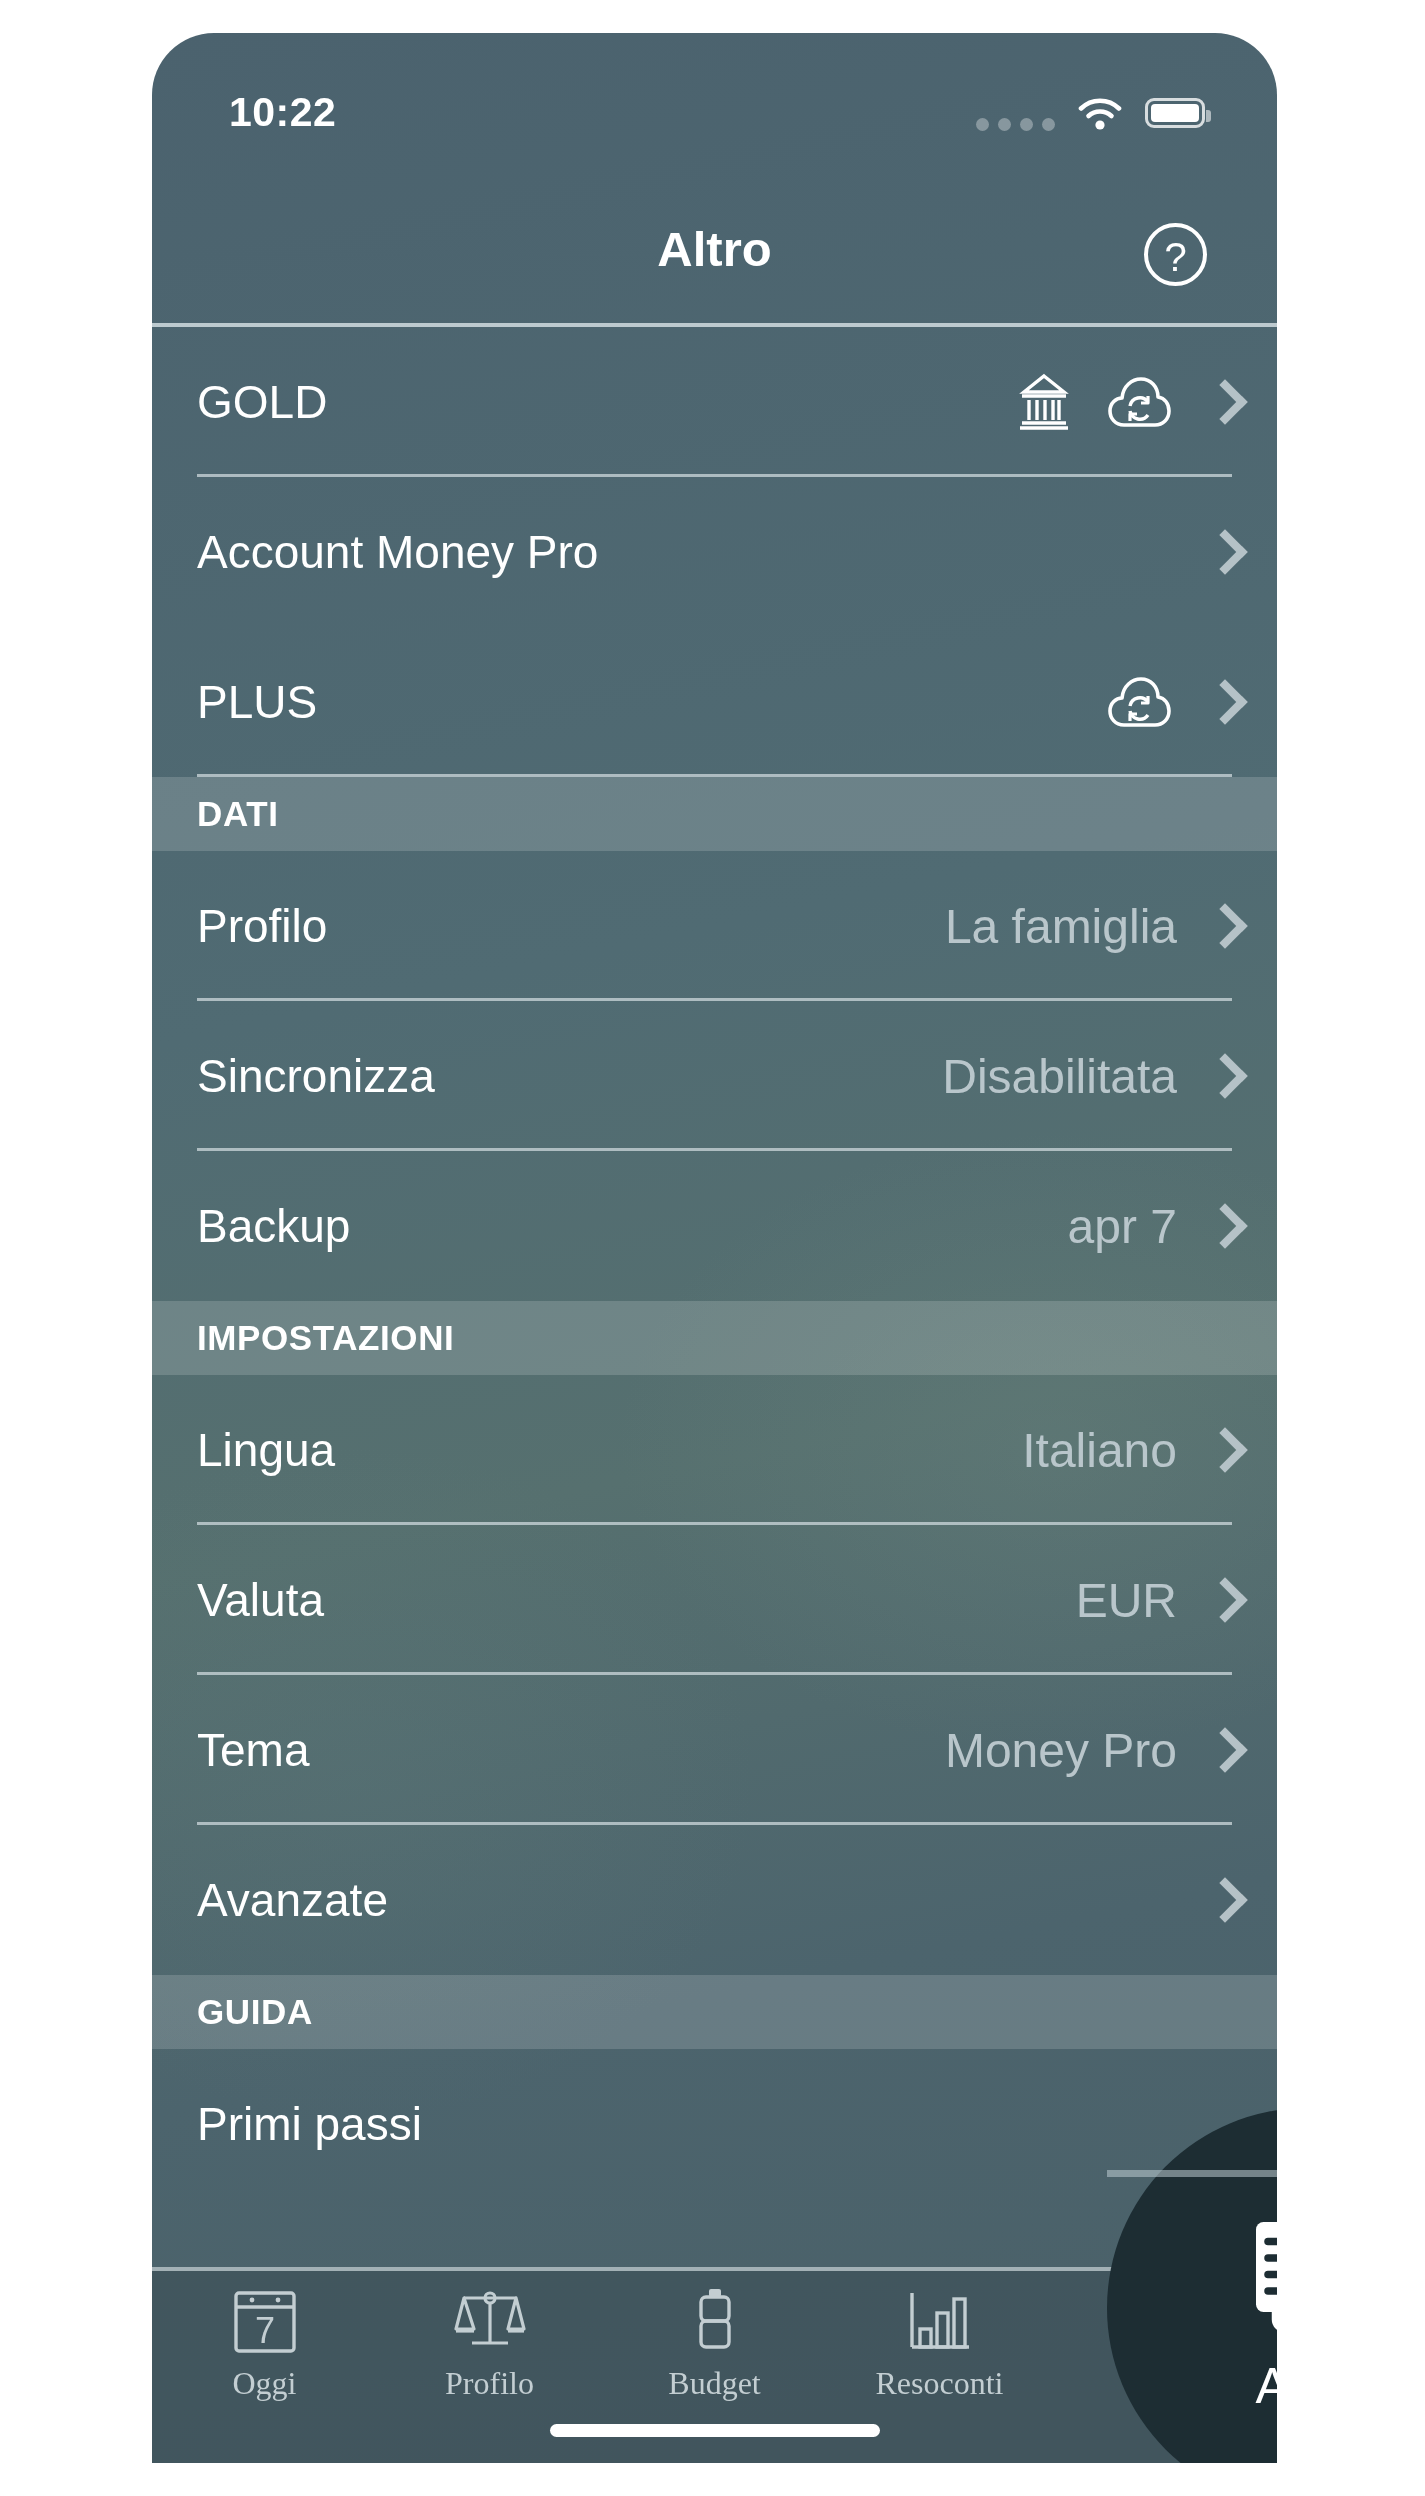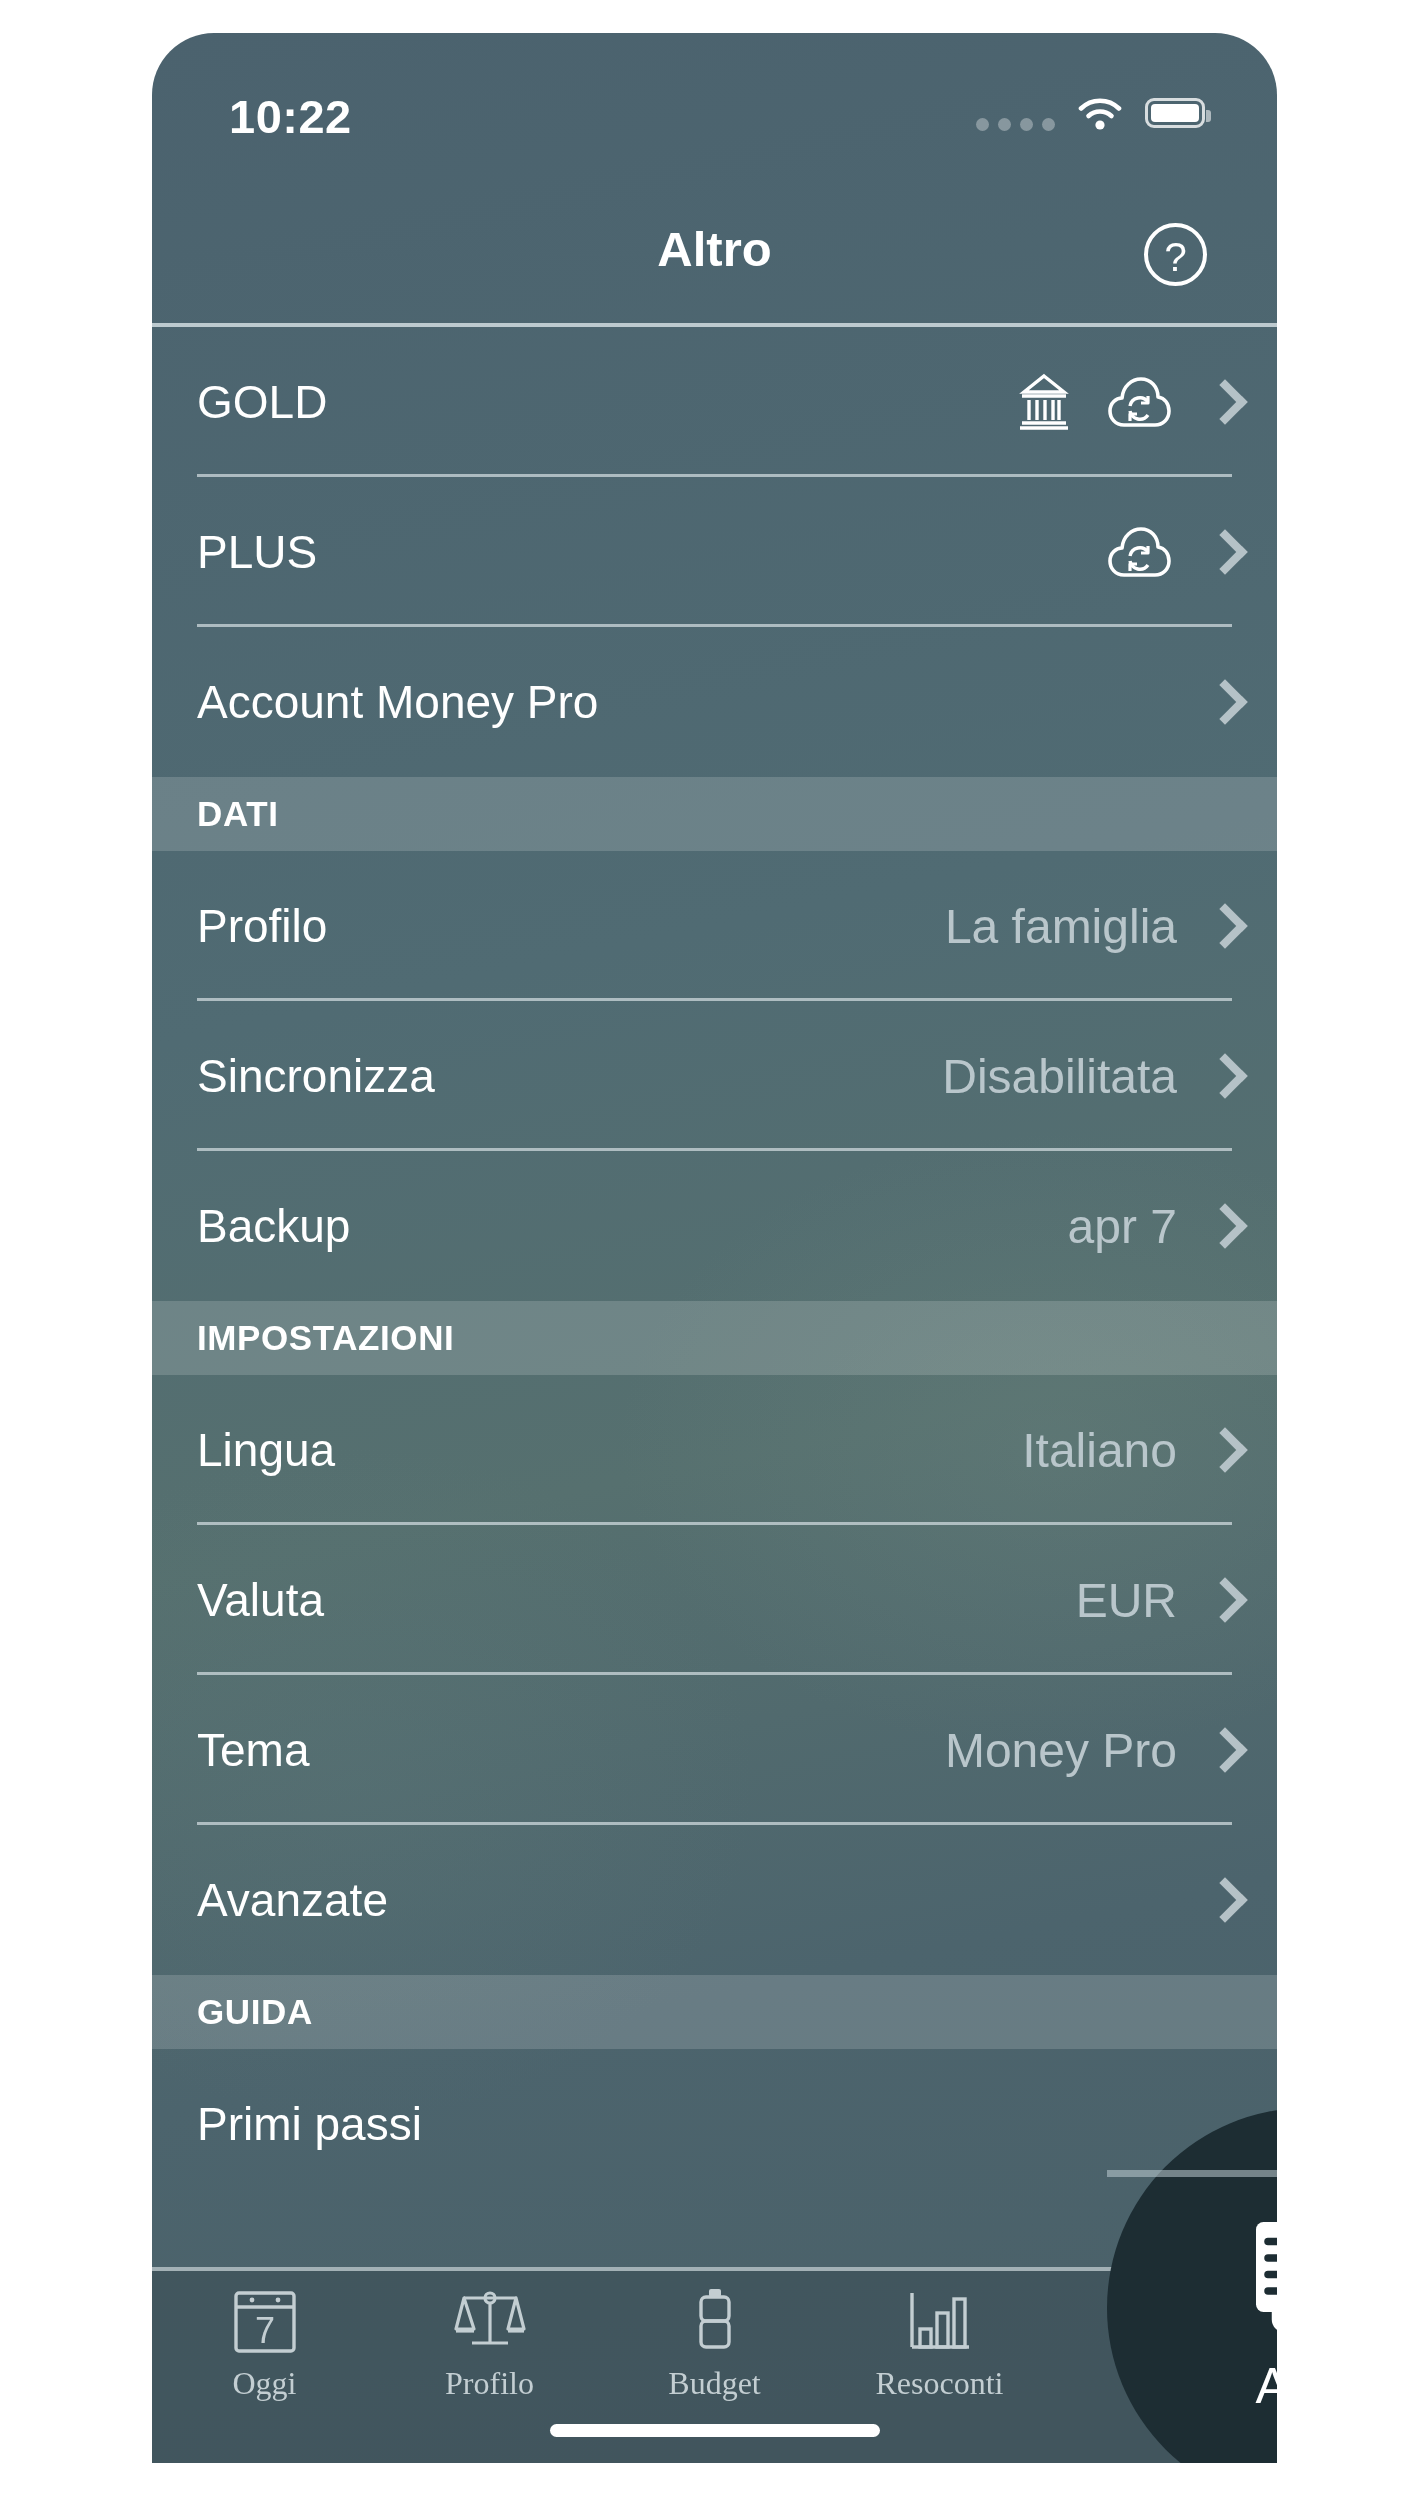--- a/index.html
+++ b/index.html
@@ -12,21 +12,21 @@
     overflow:hidden;
     background:#4d6470;
     background-image:
        radial-gradient(ellipse 700px 500px at 80% 58%, rgba(110,135,128,.30), rgba(110,135,128,0) 62%),
        radial-gradient(ellipse 620px 520px at 18% 72%, rgba(96,124,126,.22), rgba(96,124,126,0) 65%),
        linear-gradient(168deg,#4b626e 0%,#506b73 38%,#56706f 58%,#4c646d 78%,#4a6068 100%);
   }
 
   
   #statusbar{position:absolute;left:0;top:0;width:100%;height:150px;}
-  .clock{position:absolute;left:77px;top:56px;font-size:47px;font-weight:bold;color:#ffffff;letter-spacing:.5px;}
+  .clock{position:absolute;left:77px;top:56px;font-size:41px;font-weight:bold;color:#ffffff;letter-spacing:.5px;}
   .statusright{position:absolute;right:72px;top:58px;display:flex;align-items:center;gap:23px;height:44px;}
   .dots{display:flex;gap:9px;align-items:flex-end;height:44px;padding-bottom:8px;}
   .dots i{display:block;width:13px;height:13px;border-radius:50%;background:rgba(255,255,255,.33);}
   .wifi{width:44px;height:33px;position:relative;}
   .batt{width:60px;height:30px;border:3.5px solid rgba(255,255,255,.78);border-radius:9px;position:relative;box-sizing:border-box;}
   .batt:after{content:"";position:absolute;right:-9px;top:9px;width:5px;height:12px;border-radius:0 3px 3px 0;background:rgba(255,255,255,.55);}
   .batt i{position:absolute;left:3px;top:3px;right:3px;bottom:3px;background:#fff;border-radius:4px;display:block;}
 
   
   #navbar{position:absolute;left:0;top:150px;width:100%;height:140px;}
@@ -120,36 +120,36 @@
               <path d="M24 35 A10 10 0 0 1 42 31" stroke-width="3.4"></path>
               <path d="M42 44 A10 10 0 0 1 24 40" stroke-width="3.4"></path>
               <path d="M42 25 L42 32 L35 32" stroke-width="3.2"></path>
               <path d="M24 50 L24 43 L31 43" stroke-width="3.2"></path>
             </svg></span>
         </div>
         <div class="chev"></div>
         <div class="rowsep"></div>
       </div>
       <div class="row">
+        <div class="label">Account Money Pro</div>
+        <div class="chev"></div>
+      </div>
+      <div class="row">
         <div class="label">PLUS</div>
         <div class="icons" style="right: 105px;">
           <span style="display: inline-block; width: 66px; height: 62px;"><svg width="66" height="62" viewBox="0 0 66 62" fill="none" stroke="#ffffff" stroke-width="3.6" stroke-linejoin="round">
               <path d="M18 54 C9 54 4 47 4 40 C4 32 10 27 16 27 C17 15 26 8 35 8 C45 8 52 16 52 26 C59 27 63 33 63 40 C63 48 57 54 49 54 Z"></path>
               <path d="M24 35 A10 10 0 0 1 42 31" stroke-width="3.4"></path>
               <path d="M42 44 A10 10 0 0 1 24 40" stroke-width="3.4"></path>
               <path d="M42 25 L42 32 L35 32" stroke-width="3.2"></path>
               <path d="M24 50 L24 43 L31 43" stroke-width="3.2"></path>
             </svg></span>
         </div>
         <div class="chev"></div>
         <div class="rowsep"></div>
-      </div>
-      <div class="row">
-        <div class="label">Account Money Pro</div>
-        <div class="chev"></div>
       </div>
       <div class="secthead">
         <span>DATI</span>
       </div>
       <div class="row">
         <div class="label">Profilo</div>
         <div class="value">La famiglia</div>
         <div class="chev"></div>
         <div class="rowsep"></div>
       </div>

